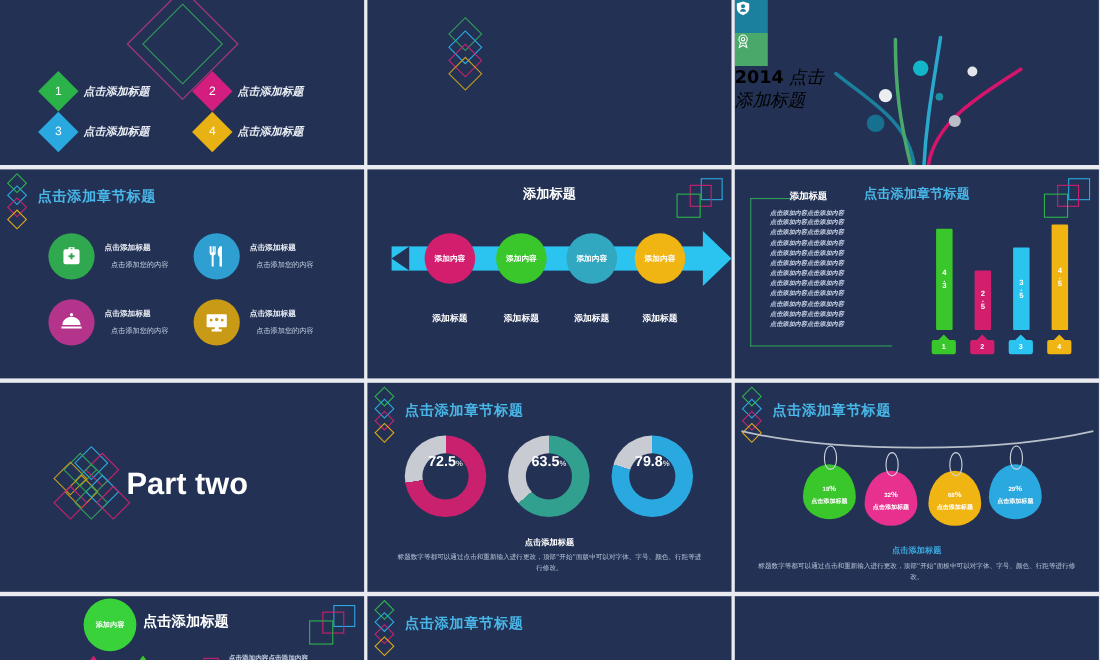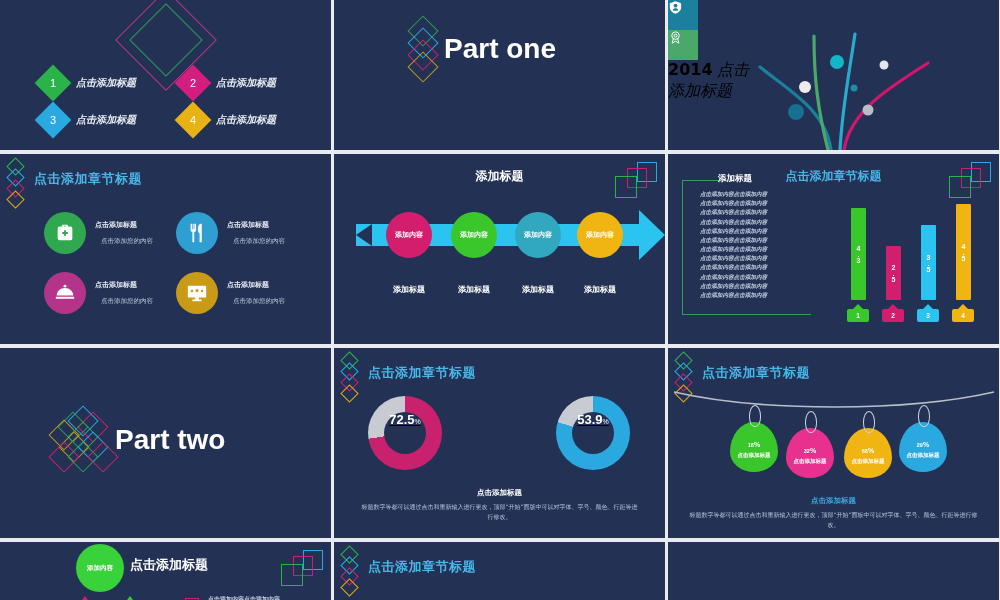--- a/index.html
+++ b/index.html
@@ -78,21 +78,21 @@
   .brk-top{position:absolute;left:14px;top:26px;width:38px;height:0;border-top:1.4px solid #2f9e57;}
   .b-title{position:absolute;left:50px;top:19px;font-size:8.5px;color:#fff;font-weight:bold;}
   .b-body{position:absolute;left:32px;top:36px;font-size:5.6px;color:#c4cee1;font-style:italic;font-weight:bold;line-height:1.64;}
   .bar{position:absolute;bottom:44px;width:15px;border-radius:1px;display:flex;align-items:center;justify-content:center;}
   .bar em{font-style:normal;color:#fff;font-size:7px;font-weight:bold;writing-mode:vertical-rl;text-orientation:upright;letter-spacing:-1px;}
   .pin{position:absolute;bottom:22px;width:22px;height:13px;border-radius:2px;display:flex;align-items:center;justify-content:center;color:#fff;font-size:6.5px;font-weight:bold;}
   .pin:before{content:"";position:absolute;top:-5px;left:50%;margin-left:-5px;border-left:5px solid transparent;border-right:5px solid transparent;border-bottom:5px solid currentColor;}
 
   
   .donut{position:absolute;width:74px;height:74px;border-radius:50%;top:48px;}
-  .donut .hole{position:absolute;left:16px;top:16px;width:42px;height:42px;border-radius:50%;background:#233254;display:flex;align-items:baseline;justify-content:center;text-decoration:underline;}
+  .donut .hole{position:absolute;left:16px;top:16px;width:42px;height:42px;border-radius:50%;background:#233254;display:flex;align-items:baseline;justify-content:center;}
   .donut .hole b{font-size:13px;color:#fff;font-weight:bold;}
   .donut .hole i{font-size:7px;color:#fff;font-style:normal;}
   .donut .spokes{position:absolute;inset:0;border-radius:50%;}
   .donut .spokes i{position:absolute;left:50%;top:50%;width:3px;height:40px;margin-left:-1.5px;margin-top:-20px;background:#233254;transform-origin:50% 50%;}
   .d-cap{position:absolute;left:0;right:0;top:140px;text-align:center;font-size:7.5px;font-weight:bold;color:#fff;}
   .d-body{position:absolute;left:26px;right:26px;top:154px;text-align:center;font-size:6px;color:#b9c4da;line-height:1.7;}
   .tag{position:absolute;width:48px;height:50px;border-radius:50% 50% 50% 50%/60% 60% 40% 40%;display:flex;flex-direction:column;align-items:center;justify-content:center;}
   .tag:before{content:"";position:absolute;top:-17px;left:50%;margin-left:-5px;width:10px;height:20px;border:1.4px solid #cfd4dd;border-radius:50% 50% 45% 45%;}
   .tag b{font-size:13px;color:#fff;font-weight:bold;line-height:1;}
   .tag b i{font-size:7px;font-style:normal;}
@@ -141,21 +141,20 @@
     </div>
   </div>
 
   <div class="slide partslide">
     <div class="stack" style="left:75px;top:20px;width:30px;height:62px;">
       <i style="left:3px;top:0;border-color:#2f9e57;"></i>
       <i style="left:3px;top:12px;border-color:#2aa9e0;"></i>
       <i style="left:3px;top:24px;border-color:#c9216e;"></i>
       <i style="left:3px;top:36px;border-color:#c19a1e;"></i>
     </div>
-    <div class="part-title" style="left:110px;top:33px;font-size:28px;">Part one</div>
   </div>
 
   <div class="slide">
     <svg class="fw" viewBox="0 0 331 150" preserveAspectRatio="none">
       <path d="M163 150 C158 110 120 90 92 67" stroke="#1b7f9e" stroke-width="3.2" fill="none" stroke-linecap="round"></path>
       <path d="M160 150 C150 110 146 80 146 36" stroke="#49a86a" stroke-width="3.2" fill="none" stroke-linecap="round"></path>
       <path d="M172 150 C174 110 180 80 187 34" stroke="#2aa9cf" stroke-width="3.2" fill="none" stroke-linecap="round"></path>
       <path d="M176 150 C182 112 220 88 260 63" stroke="#d4156b" stroke-width="3.2" fill="none" stroke-linecap="round"></path>
       <circle cx="169" cy="62" r="7" fill="#13b5c9"></circle>
       <circle cx="137" cy="87" r="6" fill="#ecedf1"></circle>
@@ -349,33 +348,49 @@
           <i style="transform: rotate(202.5deg);"></i>
           <i style="transform: rotate(247.5deg);"></i>
           <i style="transform: rotate(292.5deg);"></i>
           <i style="transform: rotate(337.5deg);"></i>
         </div>
       <div class="hole">
         <b>72.5</b>
           <i>%</i>
       </div>
     </div>
+    <div class="donut" id="d1" style="left: 128px; background: conic-gradient(rgb(49, 160, 143) 0deg, rgb(49, 160, 143) 228.6deg, rgb(201, 203, 210) 228.6deg, rgb(201, 203, 210) 360deg);">
+      <div class="spokes">
+          <i style="transform: rotate(22.5deg);"></i>
+          <i style="transform: rotate(67.5deg);"></i>
+          <i style="transform: rotate(112.5deg);"></i>
+          <i style="transform: rotate(157.5deg);"></i>
+          <i style="transform: rotate(202.5deg);"></i>
+          <i style="transform: rotate(247.5deg);"></i>
+          <i style="transform: rotate(292.5deg);"></i>
+          <i style="transform: rotate(337.5deg);"></i>
+        </div>
+      <div class="hole">
+        <b>63.5</b>
+          <i>%</i>
+      </div>
+    </div>
     <div class="donut" id="d2" style="left: 222px; background: conic-gradient(rgb(42, 169, 224) 0deg, rgb(42, 169, 224) 287.28deg, rgb(201, 203, 210) 287.28deg, rgb(201, 203, 210) 360deg);">
       <div class="spokes">
           <i style="transform: rotate(22.5deg);"></i>
           <i style="transform: rotate(67.5deg);"></i>
           <i style="transform: rotate(112.5deg);"></i>
           <i style="transform: rotate(157.5deg);"></i>
           <i style="transform: rotate(202.5deg);"></i>
           <i style="transform: rotate(247.5deg);"></i>
           <i style="transform: rotate(292.5deg);"></i>
           <i style="transform: rotate(337.5deg);"></i>
         </div>
       <div class="hole">
-        <b>53.9</b>
+        <b>79.8</b>
           <i>%</i>
       </div>
     </div>
 
     <div class="d-cap cn">点击添加标题</div>
     <div class="d-body cn">标题数字等都可以通过点击和重新输入进行更改，顶部“开始”面版中可以对字体、字号、颜色、行距等进行修改。</div>
   </div>
 
   <div class="slide">
     <div class="mark">

